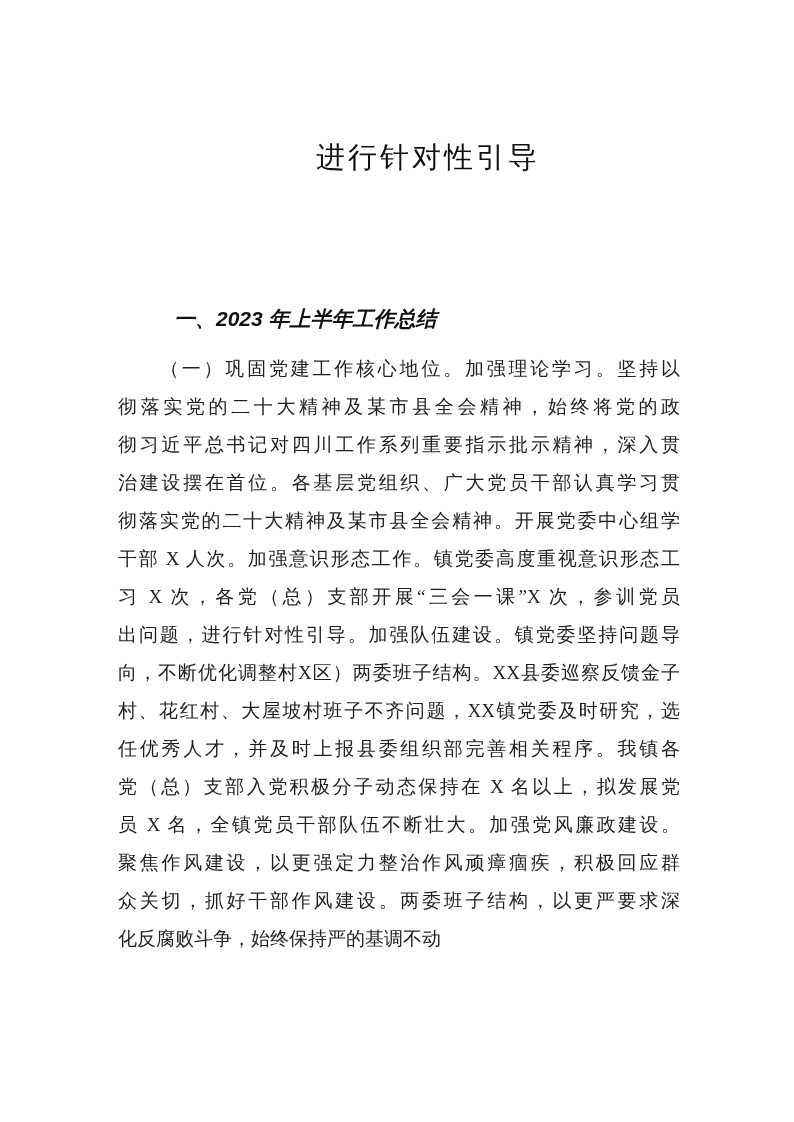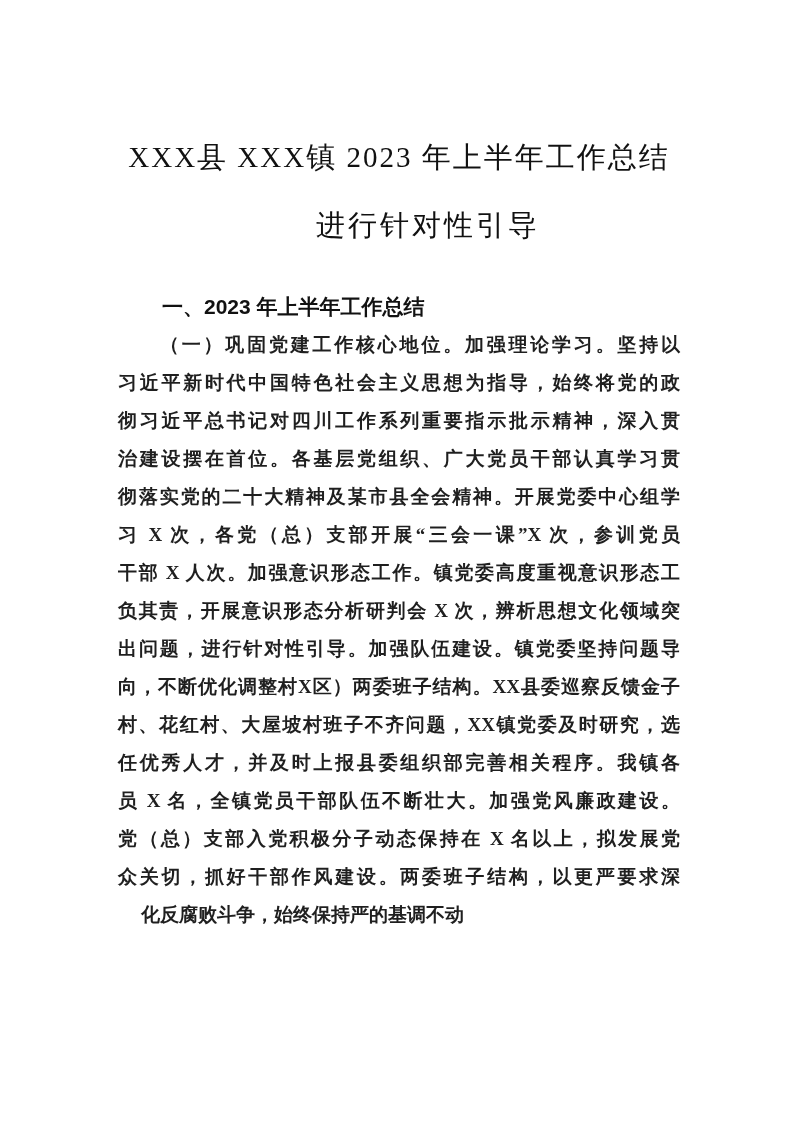--- a/index.html
+++ b/index.html
@@ -39,75 +39,73 @@
     letter-spacing: 3px;
   }
   
   .content {
     position: absolute;
     top: 288px;
     left: 118px;
     width: 562px;
   }
   .section-heading {
-    margin: 0;
+    margin: 12px;
     font-family: "Liberation Sans", "DejaVu Sans", sans-serif;
     font-weight: 700;
     font-size: 21px;
     line-height: 38px;
     height: 38px;
     text-indent: 44px;
     color: #111111;
     white-space: nowrap;
+    font-style: italic;
   }
   .paragraph {
     font-size: 19px;
     color: #1f1f1f;
   }
   .para-line {
     line-height: 38px;
     height: 38px;
     text-align: justify;
     text-align-last: justify;
-    font-weight: bold;
   }
   .para-line.indent {
     padding-left: 42px;
   }
   .para-line.last {
     text-align: right;
     text-align-last: left;
-    margin-left: 23px;
   }
 </style>
 </head>
 <body>
 
 <div class="page">
 
   <div class="title-block">
-    <div class="title-line line1">XXX县 XXX镇 2023 年上半年工作总结</div>
     <div class="title-line line2">进行针对性引导</div>
   </div>
 
   <div class="content">
     <h2 class="section-heading">一、2023 年上半年工作总结</h2>
     <div class="paragraph">
       <div class="para-line indent">（一）巩固党建工作核心地位。加强理论学习。坚持以</div>
-      <div class="para-line">习近平新时代中国特色社会主义思想为指导，始终将党的政</div>
+      <div class="para-line">彻落实党的二十大精神及某市县全会精神，始终将党的政</div>
       <div class="para-line">彻习近平总书记对四川工作系列重要指示批示精神，深入贯</div>
       <div class="para-line">治建设摆在首位。各基层党组织、广大党员干部认真学习贯</div>
       <div class="para-line">彻落实党的二十大精神及某市县全会精神。开展党委中心组学</div>
+      <div class="para-line">干部 X 人次。加强意识形态工作。镇党委高度重视意识形态工</div>
       <div class="para-line">习 X 次，各党（总）支部开展“三会一课”X 次，参训党员</div>
-      <div class="para-line">干部 X 人次。加强意识形态工作。镇党委高度重视意识形态工</div>
-      <div class="para-line">负其责，开展意识形态分析研判会 X 次，辨析思想文化领域突</div>
       <div class="para-line">出问题，进行针对性引导。加强队伍建设。镇党委坚持问题导</div>
       <div class="para-line">向，不断优化调整村X区）两委班子结构。XX县委巡察反馈金子</div>
       <div class="para-line">村、花红村、大屋坡村班子不齐问题，XX镇党委及时研究，选</div>
       <div class="para-line">任优秀人才，并及时上报县委组织部完善相关程序。我镇各</div>
+      <div class="para-line">党（总）支部入党积极分子动态保持在 X 名以上，拟发展党</div>
       <div class="para-line">员 X 名，全镇党员干部队伍不断壮大。加强党风廉政建设。</div>
-      <div class="para-line">党（总）支部入党积极分子动态保持在 X 名以上，拟发展党</div>
+      <div class="para-line">聚焦作风建设，以更强定力整治作风顽瘴痼疾，积极回应群</div>
       <div class="para-line">众关切，抓好干部作风建设。两委班子结构，以更严要求深</div>
       <div class="para-line last">化反腐败斗争，始终保持严的基调不动</div>
     </div>
   </div>
 
 </div>
 
 </body></html>

